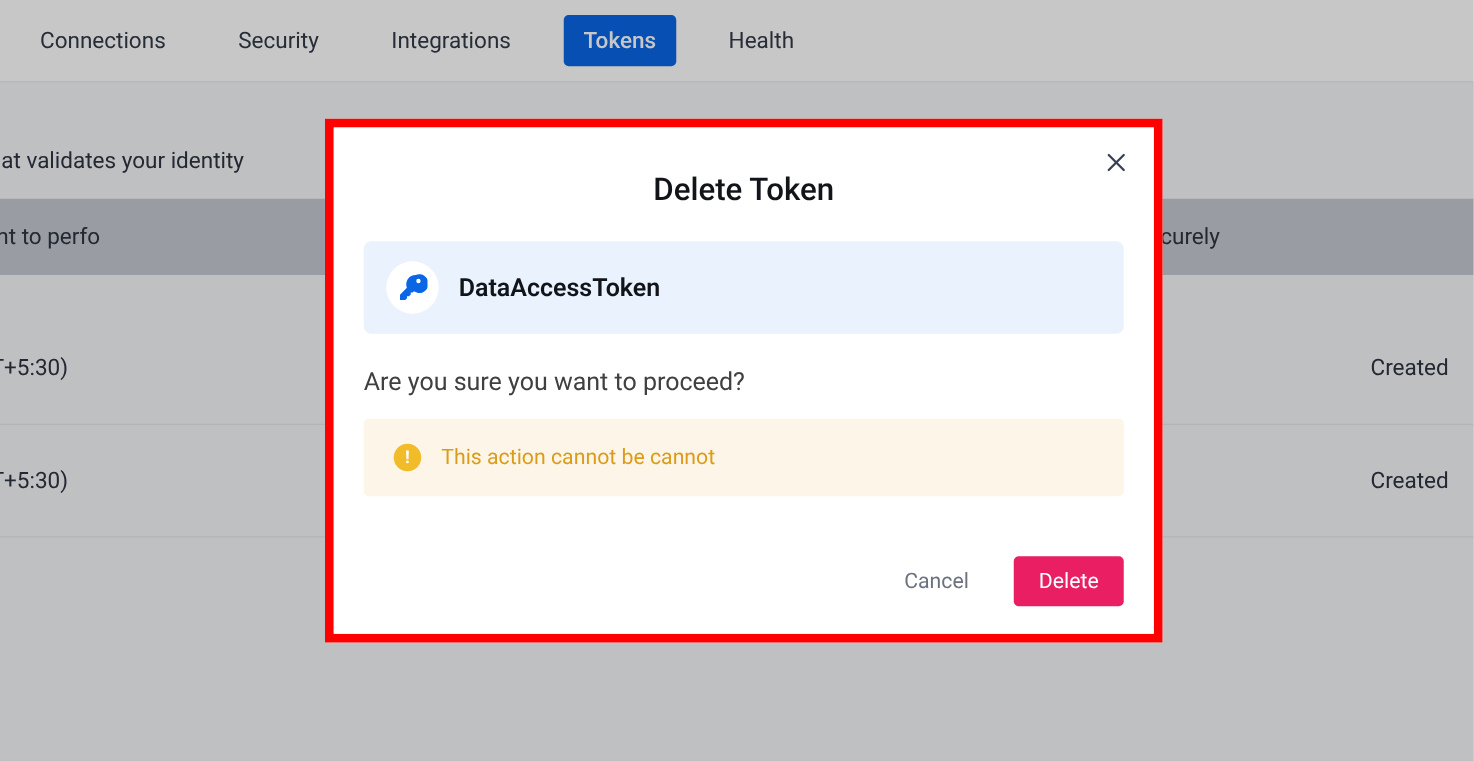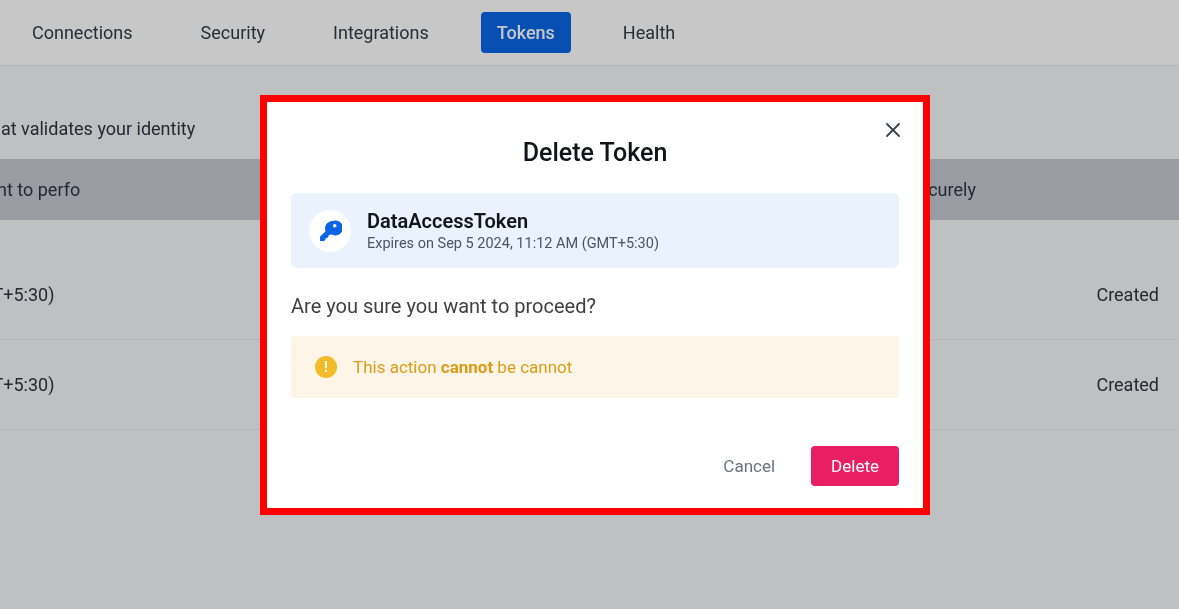--- a/index.html
+++ b/index.html
@@ -27,21 +27,21 @@
     height: 609px;
     overflow: hidden;
     position: relative;
     color: #1f2937;
     font-size: 18px;
   }
   
   .tabs {
     display: flex;
     align-items: center;
-    gap: 36px;
+    gap: 26px;
     padding: 12px 16px;
     background: var(--bg);
     border-bottom: 1px solid var(--divider);
   }
   .tab {
     padding: 10px 16px;
     border-radius: 4px;
     cursor: pointer;
     color: var(--tab-fg);
     font-size: 18px;
@@ -188,21 +188,21 @@
     justify-content: center;
     font-size: 14px;
     font-weight: 700;
     flex-shrink: 0;
   }
   .warn-text {
     color: var(--warn-fg);
     font-size: 17px;
   }
   .warn-text strong {
-    font-weight: 700;
+    font-weight: 400;
   }
   .modal-actions {
     display: flex;
     gap: 16px;
     justify-content: flex-end;
     align-items: center;
     margin-top: 48px;
   }
   .btn {
     padding: 10px 20px;
@@ -267,21 +267,20 @@
     <div class="modal-title">Delete Token</div>
 
     <div class="token-card">
       <div class="key-icon-wrap">
         <svg width="24" height="24" viewBox="0 0 24 24" fill="#0a66e5">
           <path d="M14.5 2a7.5 7.5 0 0 0-6.96 10.28L2 17.8V22h4.2l1.4-1.4v-1.6h1.6l1.4-1.4v-1.6h1.6l.92-.92A7.5 7.5 0 1 0 14.5 2zm2.25 6.5a1.75 1.75 0 1 1 0-3.5 1.75 1.75 0 0 1 0 3.5z"></path>
         </svg>
       </div>
       <div class="token-meta">
         <div class="name">DataAccessToken</div>
-        <div class="expires">Expires on Sep 5 2024, 11:12 AM (GMT+5:30)</div>
       </div>
     </div>
 
     <div class="confirm-text">Are you sure you want to proceed?</div>
 
     <div class="warn-panel">
       <div class="warn-icon">!</div>
       <div class="warn-text">
         <span>This action </span><strong>cannot</strong><span> be cannot</span>
       </div>

